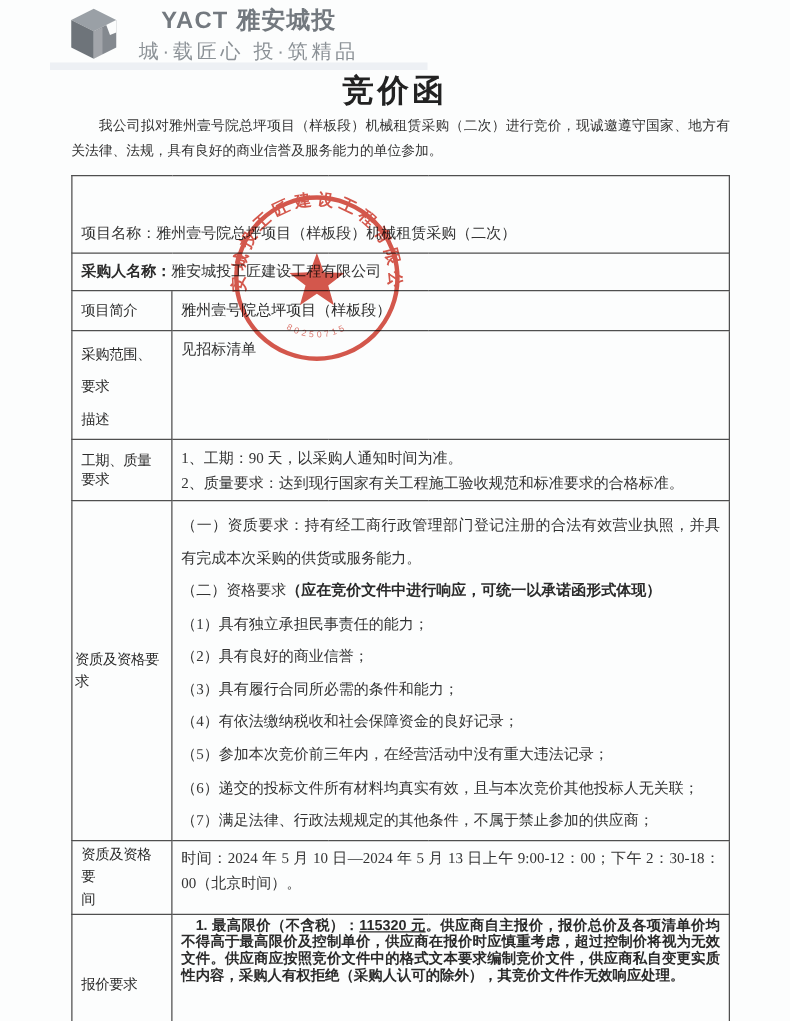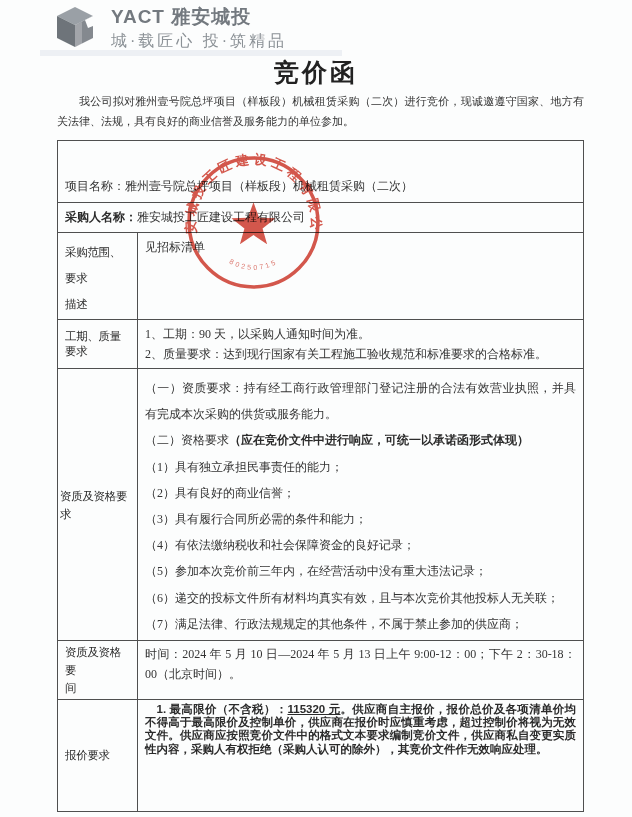--- a/index.html
+++ b/index.html
@@ -7,21 +7,21 @@
     position:relative;
     width:632px;height:817px;
     background:#fcfdfd;
     font-family:"Liberation Serif","DejaVu Serif",serif;
     color:#2e2e2e;
     overflow:hidden;
   }
   
   .header{position:absolute;left:55px;top:6px;height:48px;}
   .logo-strip{position:absolute;left:40px;top:50px;width:302px;height:6px;background:#e3e8ee;opacity:.6;}
-  .logo{display:flex;align-items:flex-start;}
+  .logo{display:flex;align-items:flex-start;text-align:center;}
   .cube{width:40px;height:42px;margin-right:16px;}
   .brand-text .cn-en{
     font-family:"Liberation Sans","DejaVu Sans",sans-serif;
     font-weight:700;font-size:19px;color:#73797f;letter-spacing:1px;line-height:22px;
   }
   .brand-text .tagline{
     font-family:"Liberation Sans","DejaVu Sans",sans-serif;
     font-size:16px;color:#8b9196;letter-spacing:3px;margin-top:3px;
   }
   
@@ -109,20 +109,24 @@
       <td colspan="4">项目名称：雅州壹号院总坪项目（样板段）机械租赁采购（二次）</td>
     </tr>
 
     <tr class="r2">
       <td colspan="4">
         <span class="hei">采购人名称：</span><span>雅安城投工匠建设工程有限公司</span>
       </td>
     </tr>
 
 
+    <tr class="r4">
+      <th class="rowlab">项目简介</th>
+      <td colspan="3" class="hei">雅州壹号院总坪项目（样板段）</td>
+    </tr>
 
     <tr class="r5">
       <th class="rowlab">
         <span class="lab-line">采购范围、要求</span>
         <span class="lab-line">描述</span>
       </th>
       <td colspan="3">见招标清单</td>
     </tr>
 
     <tr class="r6">

